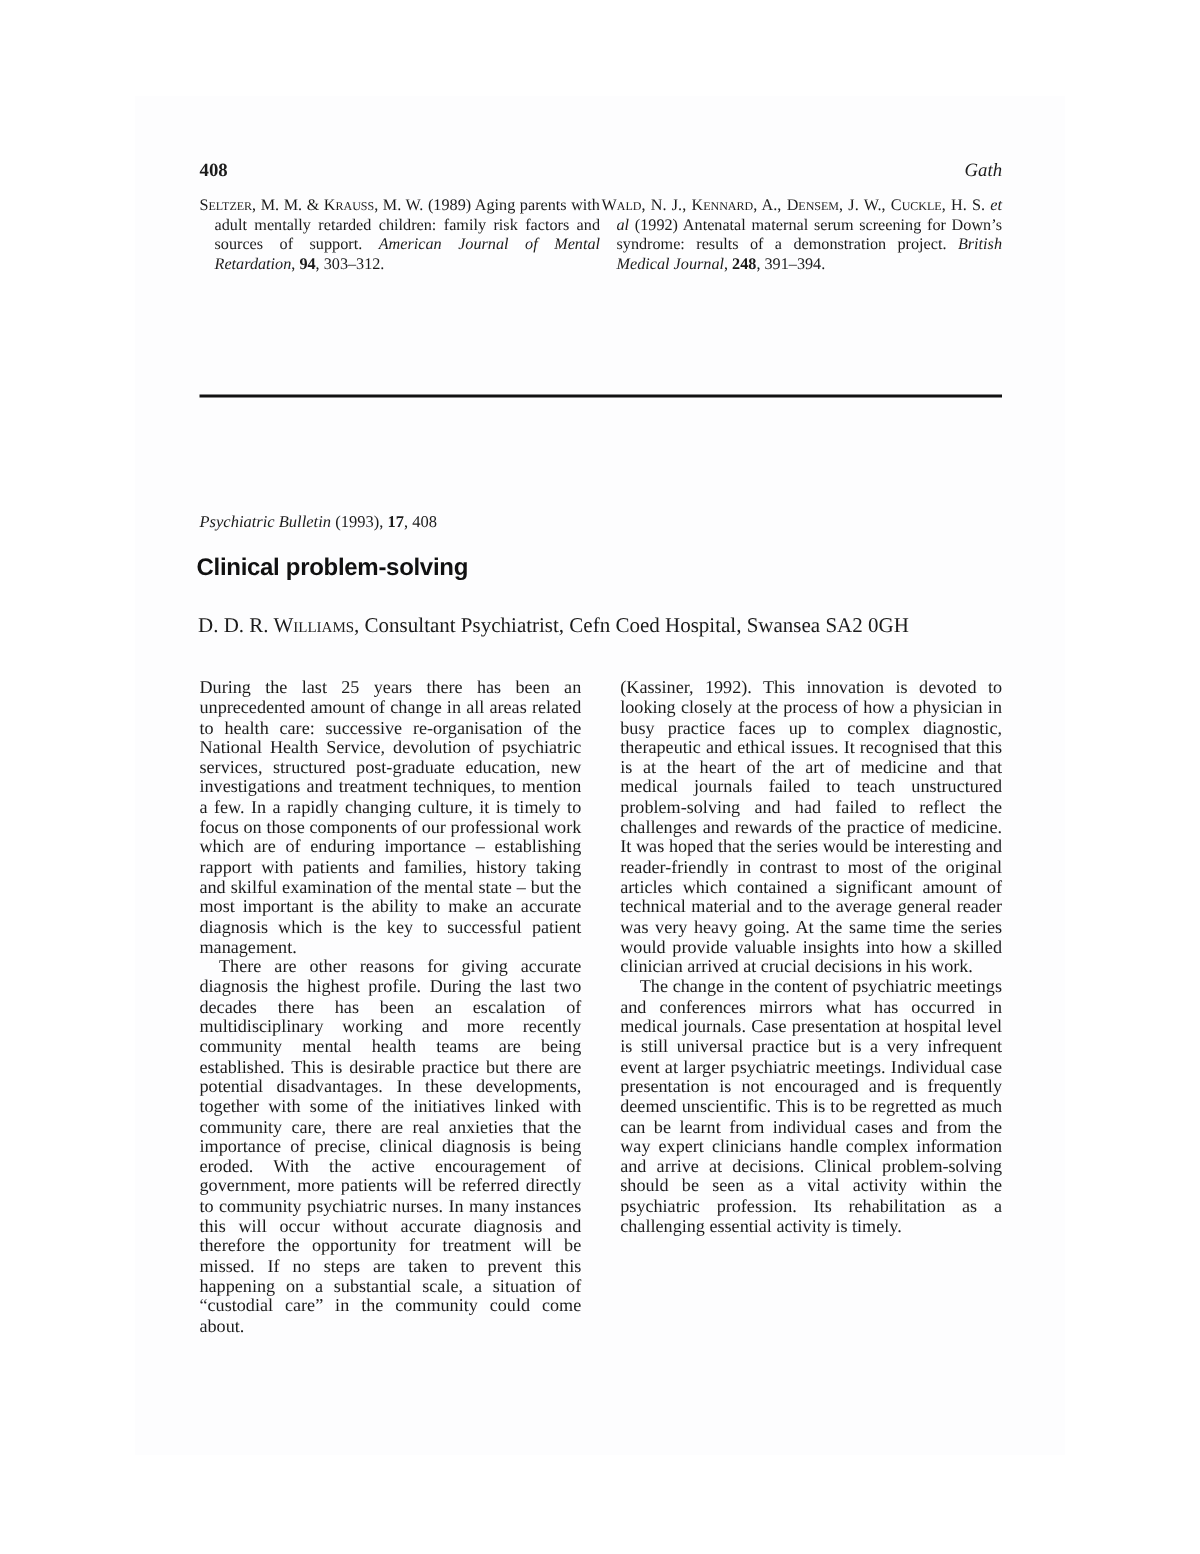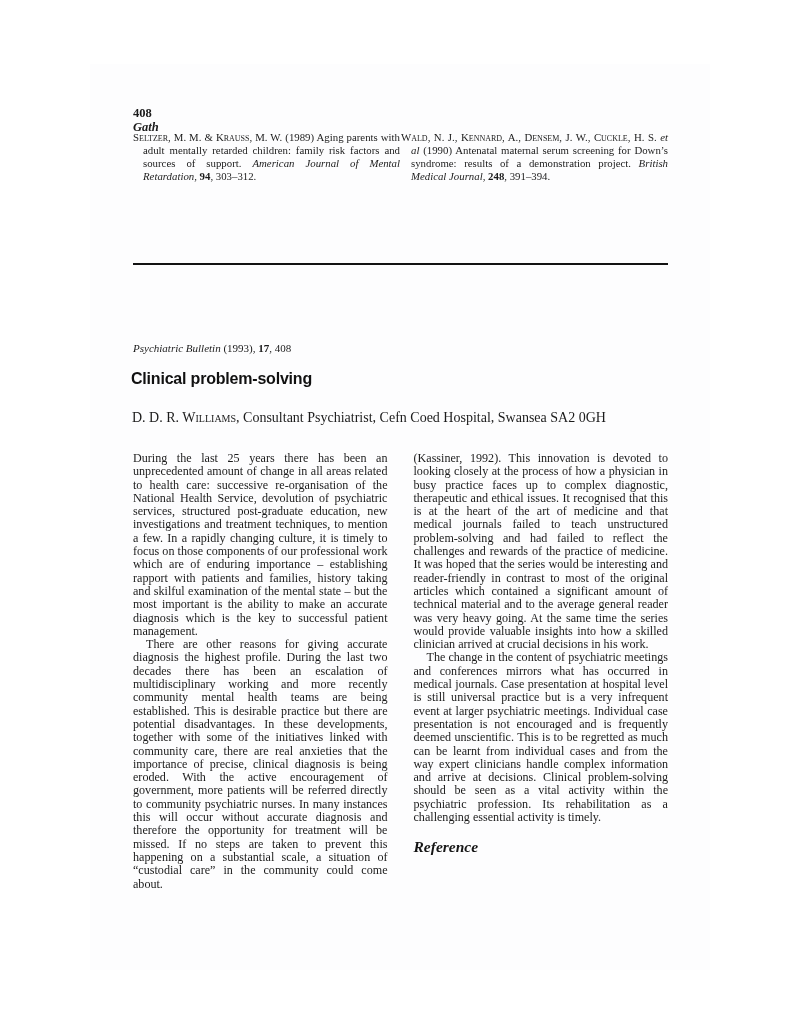--- a/index.html
+++ b/index.html
@@ -11,24 +11,24 @@
     color:#1b1b1b;
     overflow:hidden;
   }
   .scan-page{
     position:absolute;left:90px;top:64px;width:620px;height:906px;
     background:#fdfdfe;
   }
   .header-row{
     position:absolute;left:133px;top:106px;width:535px;
     display:flex;justify-content:space-between;align-items:baseline;
-    font-size:12.5px;line-height:14px;flex-direction:column;
+    font-size:12.5px;line-height:14px;
   }
   .page-num{font-weight:bold;}
-  .running-head{font-weight:bold;font-style:italic;}
+  .running-head{font-weight:normal;font-style:italic;}
   .top-refs{
     position:absolute;left:133px;top:131px;width:535px;
     display:flex;gap:1px;
   }
   .top-refs .refcol{width:262px;}
   .ref{
     margin:0;
     font-size:10.8px;line-height:12.9px;
     text-align:justify;
     padding-left:10px;text-indent:-10px;
@@ -78,34 +78,33 @@
 
 <div class="scan-page"></div>
 
 <div class="header-row">
   <span class="page-num">408</span>
   <span class="running-head">Gath</span>
 </div>
 
 <div class="top-refs">
   <p class="ref refcol"><span class="seg-sc">Seltzer, M. M. &amp; Krauss, M. W.</span><span> (1989) Aging parents with adult mentally retarded children: family risk factors and sources of support. </span><span class="seg-i">American Journal of Mental Retardation</span><span>, </span><span class="seg-b">94</span><span>, 303–312.</span></p>
-  <p class="ref refcol"><span class="seg-sc">Wald, N. J., Kennard, A., Densem, J. W., Cuckle, H. S. </span><span class="seg-i">et al</span><span> (1990) Antenatal maternal serum screening for Down’s syndrome: results of a demonstration project. </span><span class="seg-i">British Medical Journal</span><span>, </span><span class="seg-b">248</span><span>, 391–394.</span></p>
+  <p class="ref refcol"><span class="seg-sc">Wald, N. J., Kennard, A., Densem, J. W., Cuckle, H. S. </span><span class="seg-i">et al</span><span> (1992) Antenatal maternal serum screening for Down’s syndrome: results of a demonstration project. </span><span class="seg-i">British Medical Journal</span><span>, </span><span class="seg-b">248</span><span>, 391–394.</span></p>
 </div>
 
 <div class="rule"></div>
 
 <p class="citation"><span class="seg-i">Psychiatric Bulletin</span><span> (1993), </span><span class="seg-b">17</span><span>, 408</span></p>
 
 <h1 class="title">Clinical problem-solving</h1>
 
 <p class="byline"><span class="seg-sc">D. D. R. Williams</span><span>, Consultant Psychiatrist, Cefn Coed Hospital, Swansea SA2 0GH</span></p>
 
 <div class="body-cols">
   <div class="col">
     <p class="para first">During the last 25 years there has been an unprecedented amount of change in all areas related to health care: successive re-organisation of the National Health Service, devolution of psychiatric services, structured post-graduate education, new investigations and treatment techniques, to mention a few. In a rapidly changing culture, it is timely to focus on those components of our professional work which are of enduring importance – establishing rapport with patients and families, history taking and skilful examination of the mental state – but the most important is the ability to make an accurate diagnosis which is the key to successful patient management.</p>
     <p class="para">There are other reasons for giving accurate diagnosis the highest profile. During the last two decades there has been an escalation of multidisciplinary working and more recently community mental health teams are being established. This is desirable practice but there are potential disadvantages. In these developments, together with some of the initiatives linked with community care, there are real anxieties that the importance of precise, clinical diagnosis is being eroded. With the active encouragement of government, more patients will be referred directly to community psychiatric nurses. In many instances this will occur without accurate diagnosis and therefore the opportunity for treatment will be missed. If no steps are taken to prevent this happening on a substantial scale, a situation of “custodial care” in the community could come about.</p>
   </div>
   <div class="col">
     <p class="para first">(Kassiner, 1992). This innovation is devoted to looking closely at the process of how a physician in busy practice faces up to complex diagnostic, therapeutic and ethical issues. It recognised that this is at the heart of the art of medicine and that medical journals failed to teach unstructured problem-solving and had failed to reflect the challenges and rewards of the practice of medicine. It was hoped that the series would be interesting and reader-friendly in contrast to most of the original articles which contained a significant amount of technical material and to the average general reader was very heavy going. At the same time the series would provide valuable insights into how a skilled clinician arrived at crucial decisions in his work.</p>
     <p class="para">The change in the content of psychiatric meetings and conferences mirrors what has occurred in medical journals. Case presentation at hospital level is still universal practice but is a very infrequent event at larger psychiatric meetings. Individual case presentation is not encouraged and is frequently deemed unscientific. This is to be regretted as much can be learnt from individual cases and from the way expert clinicians handle complex information and arrive at decisions. Clinical problem-solving should be seen as a vital activity within the psychiatric profession. Its rehabilitation as a challenging essential activity is timely.</p>
-    <h2 class="ref-heading">Reference</h2>
   </div>
 </div>
 
 </body></html>

